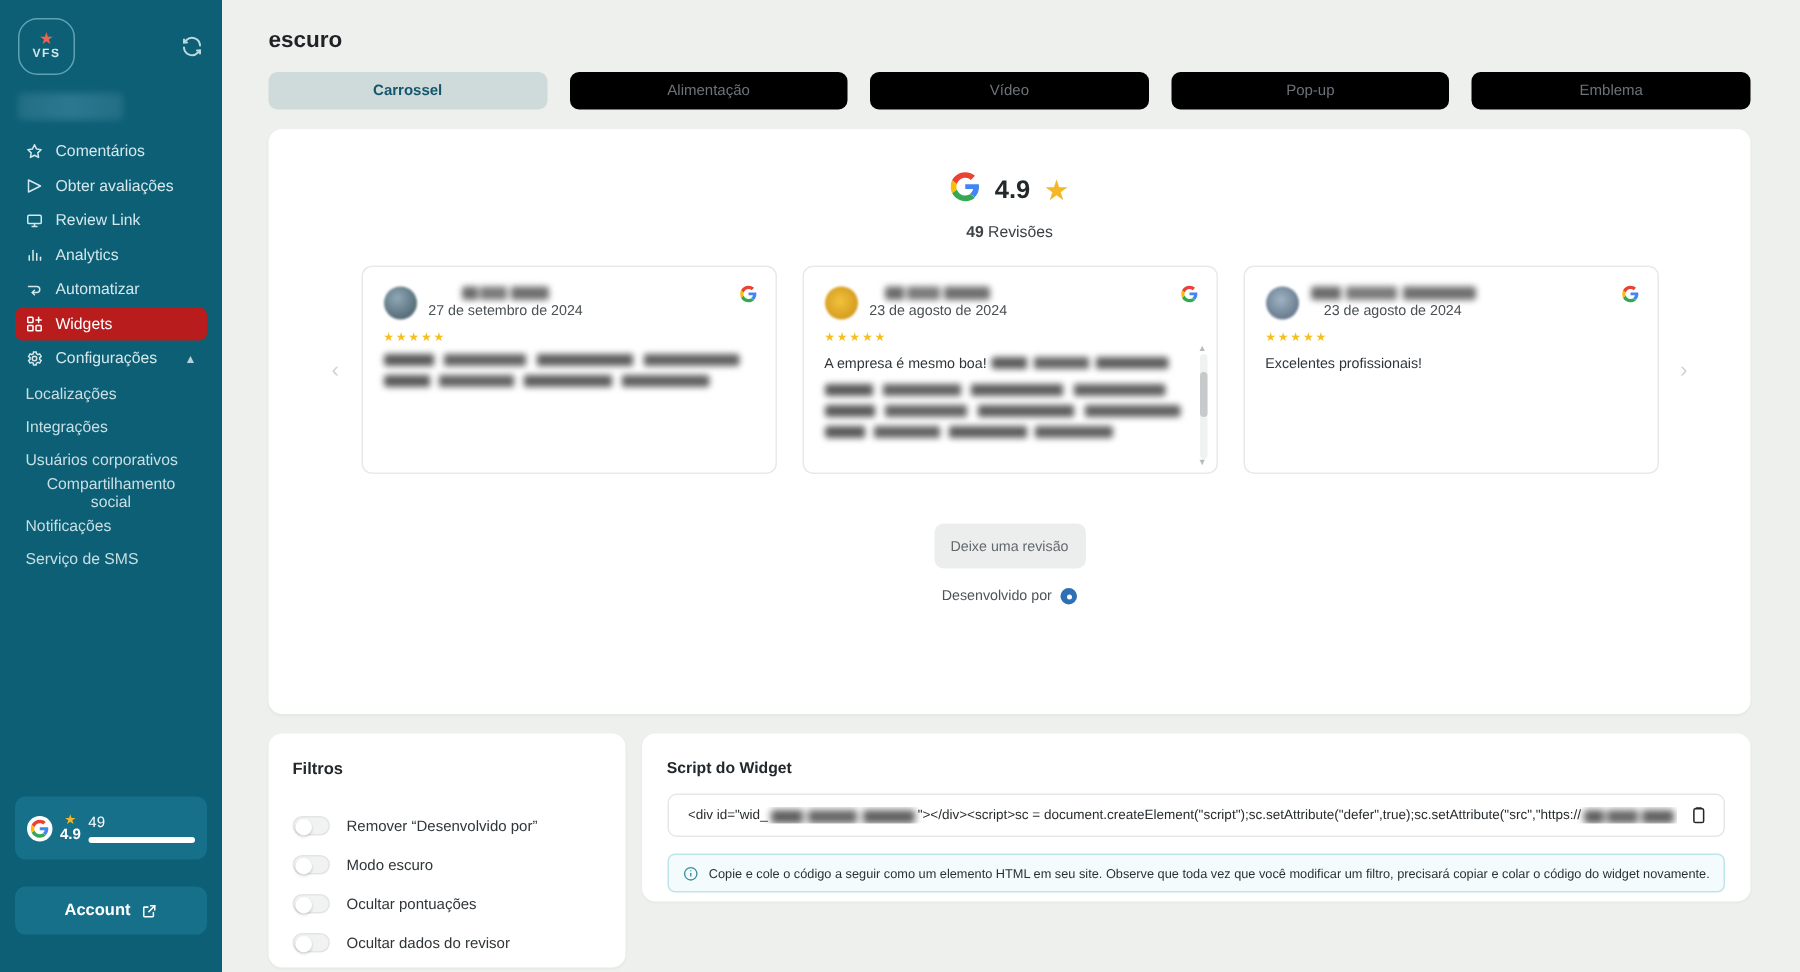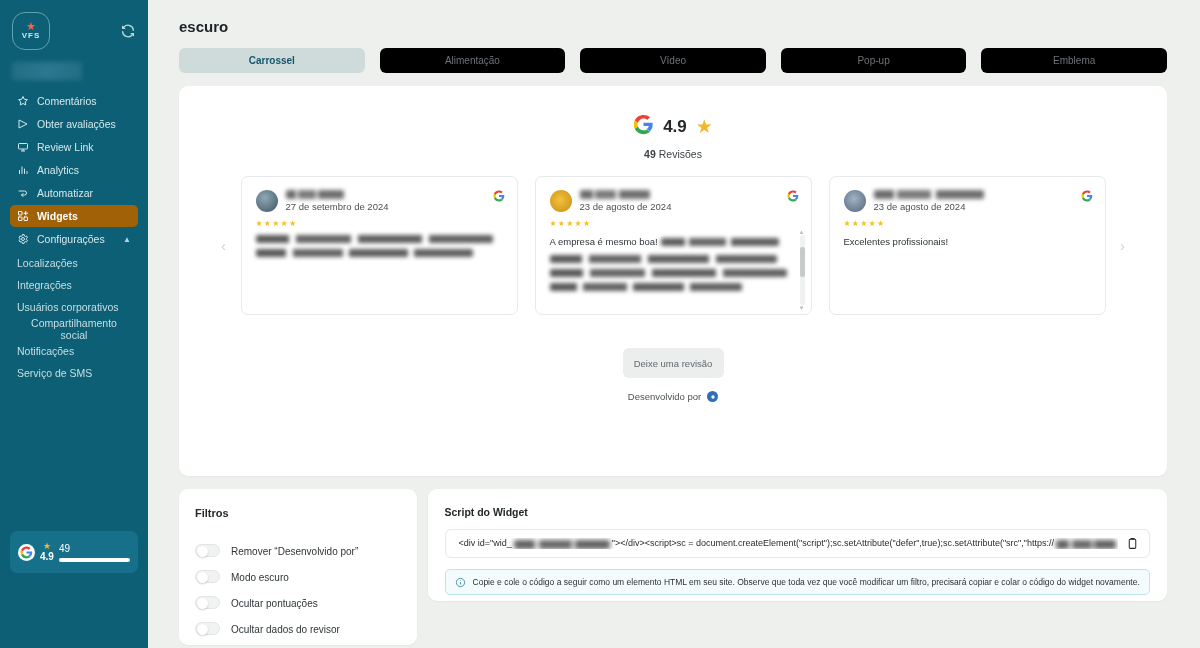--- a/index.html
+++ b/index.html
@@ -47,21 +47,21 @@
   }
 
   .sb-nav { display: flex; flex-direction: column; gap: 1px; text-align: center; }
   .sb-item {
     display: flex; align-items: center; gap: 8px;
     height: 22px; padding: 0 7px;
     border-radius: 5px;
     font-size: 10.5px; color: #d4e8ec;
     cursor: pointer; white-space: nowrap;
   }
-  .sb-item.active { background: #a16207; color: #ffffff; font-weight: 700; }
+  .sb-item.active { background: #b91c1c; color: #ffffff; font-weight: 400; }
   .sb-ic { width: 12px; height: 12px; flex: 0 0 12px; display:block; }
   .sb-caret { margin-left: auto; font-size: 8px; opacity: .85; }
 
   .sb-sub { display: flex; flex-direction: column; gap: 1px; margin-top: 1px; }
   .sb-subitem {
     height: 21px; padding: 0 7px 0 7px;
     display: flex; align-items: center;
     font-size: 10.5px; color: #c8dfe4; cursor: pointer;
   }
 
@@ -130,21 +130,21 @@
     width: 277px; height: 139px;
     border: 1px solid #e7e9ea; border-radius: 7px;
     background: #fff; padding: 13px 14px 10px 14px;
     position: relative; overflow: hidden;
   }
   .rc-top { display: flex; align-items: flex-start; gap: 8px; }
   .avatar { width: 22px; height: 22px; border-radius: 50%; flex:0 0 22px; }
   .av1 { background: radial-gradient(circle at 40% 35%, #8fa8b5, #3f5560); filter: blur(.7px); }
   .av2 { background: radial-gradient(circle at 45% 45%, #f2c23c, #c98c16); filter: blur(.7px); }
   .av3 { background: radial-gradient(circle at 45% 40%, #9fb3c4, #53657a); filter: blur(.7px); }
-  .rc-meta { display: flex; flex-direction: column; gap: 2px; }
+  .rc-meta { display: flex; flex-direction: column; gap: 2px; align-items: center; }
   .rc-name {
     height: 9px; border-radius: 2px; filter: blur(2.2px);
     background: linear-gradient(90deg,#6b6b6b 0 18%, #fff 18% 21%, #7a7a7a 21% 52%, #fff 52% 56%, #6f6f6f 56% 100%);
   }
   .n1 { width: 58px; } .n2 { width: 70px; } .n3 { width: 110px; }
   .rc-date { font-size: 9.5px; color: #4a5053; }
   .rc-stars { margin-top: 7px; font-size: 8px; color: #f5c01f; letter-spacing: 1.2px; }
   .rc-body { margin-top: 7px; font-size: 9.5px; color: #2f3538; line-height: 1.45; position: relative; }
   .blur-line {
     height: 8px; border-radius: 2px; margin-bottom: 6px; filter: blur(2.3px);
@@ -321,20 +321,28 @@
     <div class="rate-col">
       <span class="rate-star">★</span>
       <span class="rate-num">4.9</span>
     </div>
     <div class="rev-col">
       <span class="rev-count">49</span>
       <div class="rev-bar"></div>
     </div>
   </div>
 
+  <div class="sb-account">
+    <span>Account</span>
+    <svg width="11" height="11" viewBox="0 0 24 24" fill="none" stroke="#fff" stroke-width="2.2" stroke-linecap="round">
+      <path d="M14 4h6v6"></path>
+        <path d="M20 4l-8.5 8.5"></path>
+        <path d="M18 14v5a1 1 0 0 1-1 1H5a1 1 0 0 1-1-1V7a1 1 0 0 1 1-1h5"></path>
+    </svg>
+  </div>
 </aside>
 
 <main class="main">
 
   <h1 class="page-title">escuro</h1>
 
   <div class="tabs">
     <div class="tab active">Carrossel</div>
     <div class="tab">Alimentação</div>
     <div class="tab">Vídeo</div>

